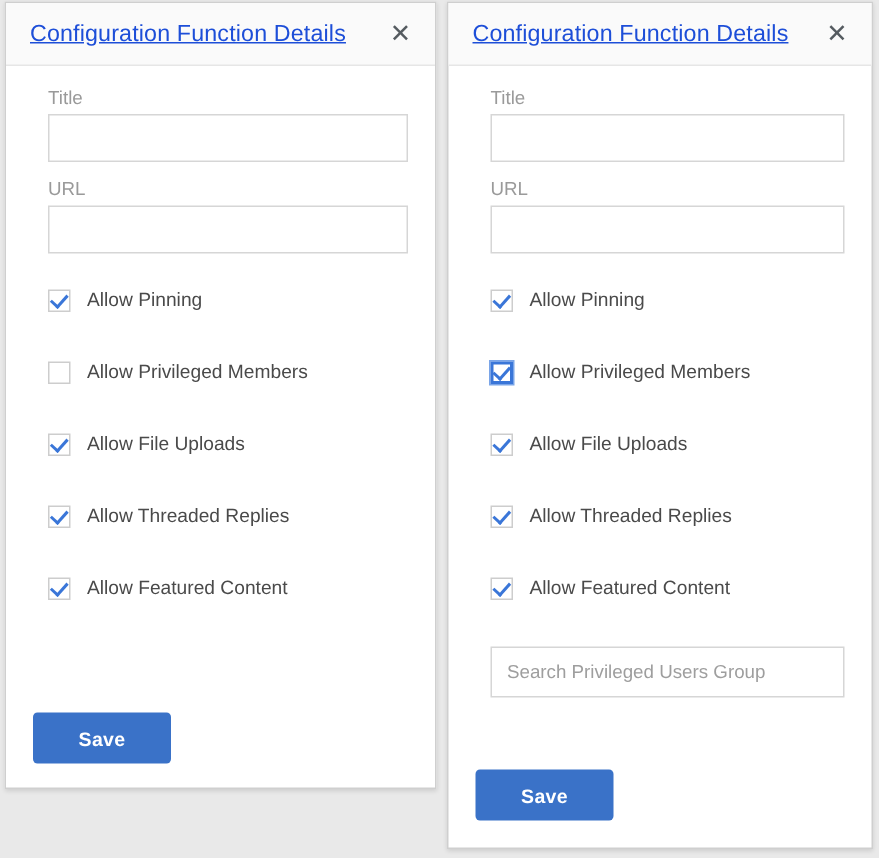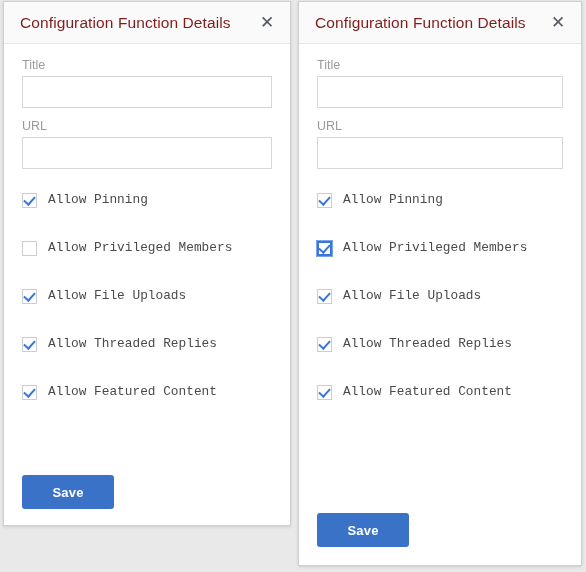--- a/index.html
+++ b/index.html
@@ -47,43 +47,44 @@
     border-bottom: 1px solid #e6e6e6;
     display: flex;
     align-items: center;
     justify-content: space-between;
     padding: 0 12px 0 16px;
     flex: 0 0 auto;
   }
 
   .panel-title {
     font-size: 15.5px;
-    color: #7f1d1d;
+    color: #1d4ed8;
     font-weight: 400;
     letter-spacing: 0.1px;
     white-space: nowrap;
+    text-decoration: underline;
   }
 
   .close-btn {
     width: 22px;
     height: 22px;
     display: flex;
     align-items: center;
     justify-content: center;
     cursor: pointer;
     color: #555b60;
     font-size: 17px;
     line-height: 1;
     font-weight: 400;
   }
 
   
   .panel-body {
     flex: 1 1 auto;
-    padding: 14px 18px 0 18px;
+    padding: 14px 18px 0 28px;
     position: relative;
   }
 
   .field-group { margin-bottom: 2px; }
 
   .field-label {
     display: block;
     font-size: 12.5px;
     color: #9a9a9a;
     margin-bottom: 4px;
@@ -101,21 +102,21 @@
     color: #444;
     padding: 0 8px;
     outline: none;
     border-radius: 0;
   }
   .text-input::placeholder { color: #a9a9a9; }
 
   .field-group.url { margin-top: 11px; }
 
   
-  .checkbox-list { margin-top: 22px; font-family: Liberation Mono, monospace; }
+  .checkbox-list { margin-top: 22px; }
 
   .checkbox-row {
     display: flex;
     align-items: center;
     height: 18px;
     margin-bottom: 30px;
     cursor: pointer;
   }
 
   .cb {
@@ -292,18 +293,21 @@
         <span class="cb-label">Allow Threaded Replies</span>
       </div>
 
       <div class="checkbox-row">
         <span class="cb checked"></span>
         <span class="cb-label">Allow Featured Content</span>
       </div>
 
     </div>
 
+    <div class="search-wrap">
+      <input class="search-input" type="text" placeholder="Search Privileged Users Group" style="">
+    </div>
   </div>
 
   <div class="panel-footer">
     <button class="save-btn">Save</button>
   </div>
 </div>
 
 </body></html>

